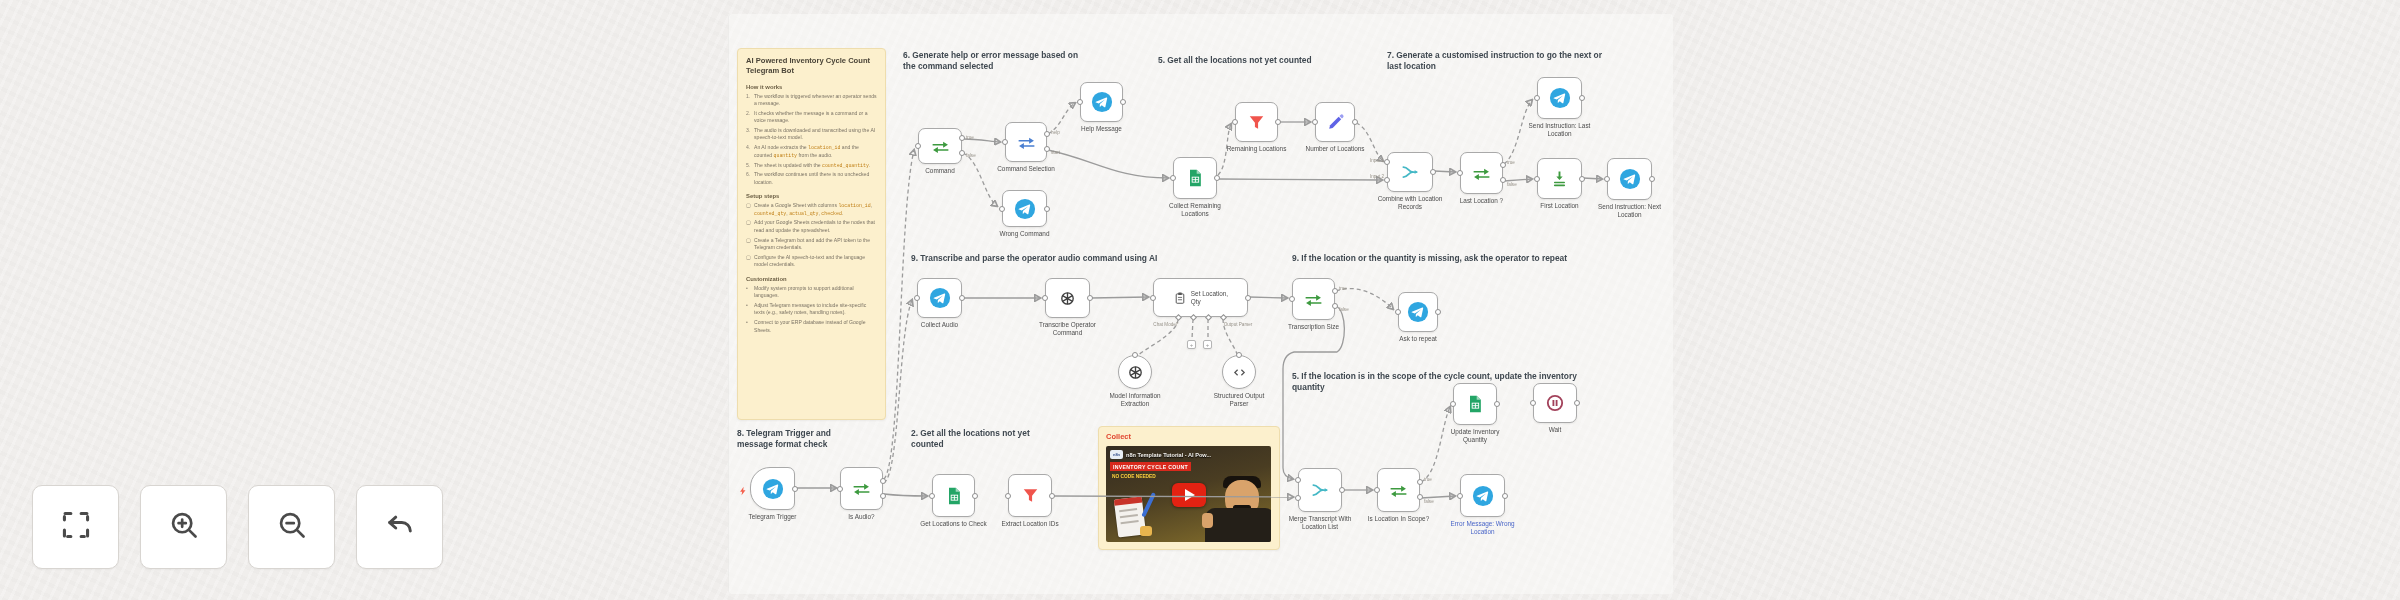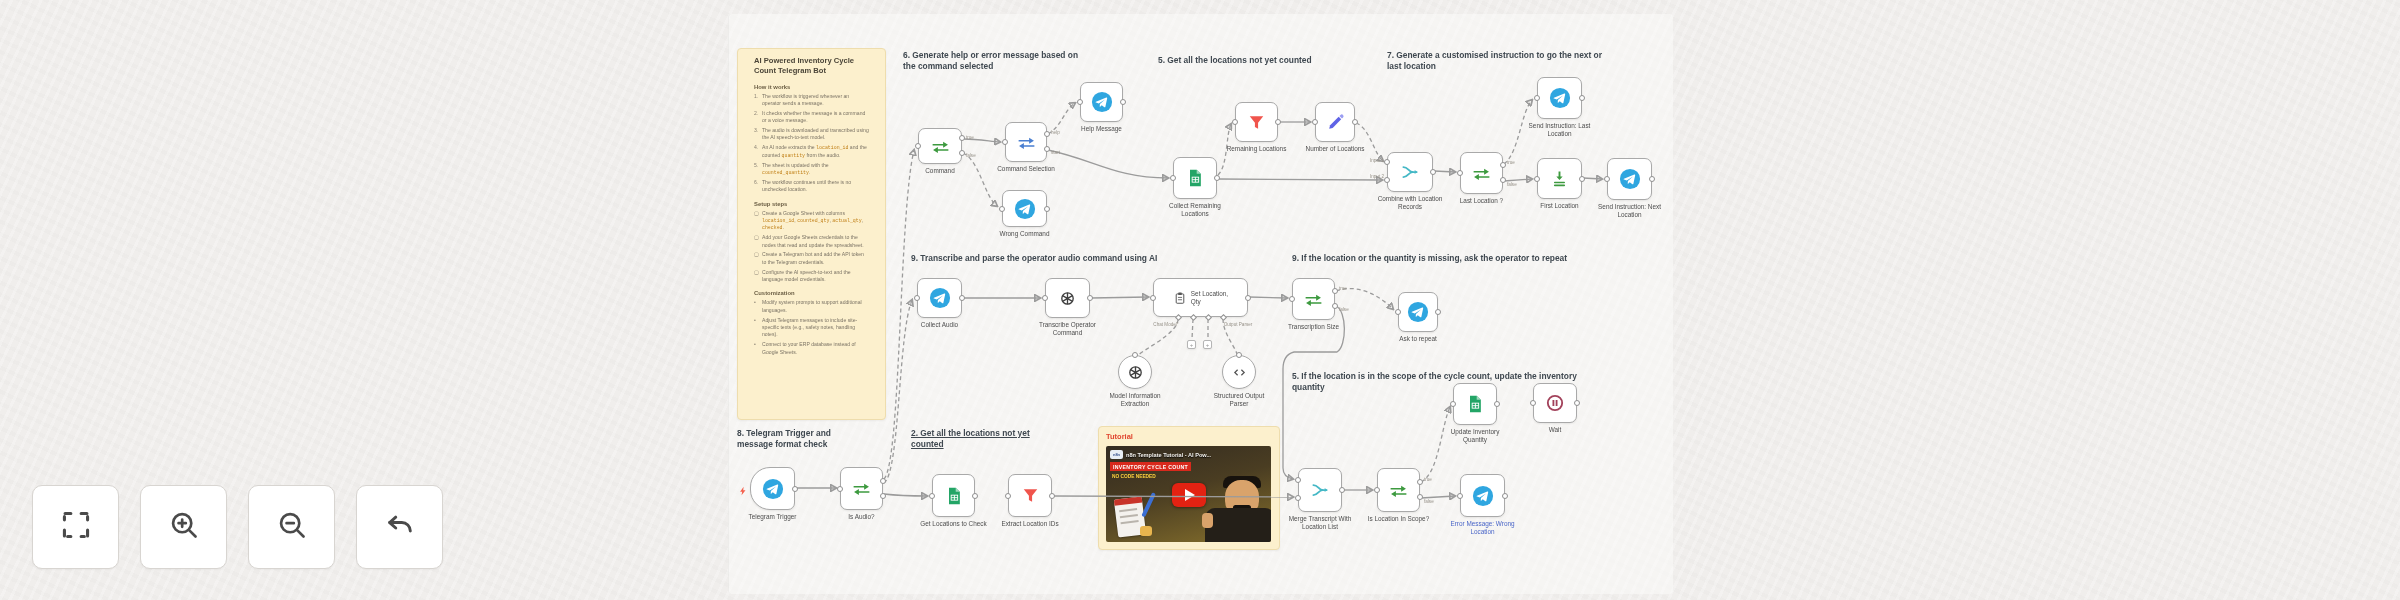--- a/index.html
+++ b/index.html
@@ -4,21 +4,21 @@
 <style>
   html,body{margin:0;padding:0;}
   body{width:2400px;height:600px;overflow:hidden;font-family:"Liberation Sans",sans-serif;}
   #stage{position:relative;width:2400px;height:600px;background:#f0eeec;
     background-image:repeating-linear-gradient(115deg,rgba(255,255,255,.25) 0 3px,rgba(0,0,0,0) 3px 9px),
                      repeating-linear-gradient(25deg,rgba(0,0,0,.012) 0 4px,rgba(0,0,0,0) 4px 11px);}
   .workflow-area{position:absolute;left:728px;top:14px;width:944px;height:580px;background:rgba(252,251,249,.55);
     border-left:1px solid rgba(0,0,0,.04);border-radius:4px;z-index:1;}
   
   .sticky{position:absolute;background:#fcf0cd;border:1px solid #eeddad;border-radius:4px;z-index:2;box-shadow:0 1px 2px rgba(0,0,0,.05);}
-  .sticky-doc{padding:7px 16px;box-sizing:border-box;}
+  .sticky-doc{padding:7px 8px;box-sizing:border-box;}
   .sticky-title{font-size:7.6px;font-weight:700;color:#4b4538;line-height:1.35;margin-bottom:7px;}
   .sticky-h{font-size:5.9px;font-weight:700;color:#6d6046;margin:7px 0 3px 0;}
   .sticky-li{font-size:5.1px;color:#7a7264;line-height:1.45;margin:0 0 2.5px 0;display:flex;}
   .sticky-li .marker{flex:0 0 8px;color:#8a8274;}
   .sticky-li .code{font-style:normal;font-family:"Liberation Mono",monospace;color:#c07f16;font-size:4.9px;}
   .tut-heading{font-size:7.5px;font-weight:700;color:#e0452f;margin:5px 0 3px 7px;}
   
   .thumb{position:absolute;left:7px;top:19px;width:165px;height:96px;border-radius:2px;overflow:hidden;
     background:linear-gradient(165deg,#332b20 0%,#4a3d22 45%,#86702c 100%);}
   .thumb-titlerow{position:absolute;left:4px;top:4px;display:flex;align-items:center;gap:3px;}
@@ -130,21 +130,21 @@
           <span>Adjust Telegram messages to include site-specific texts (e.g., safety notes, handling notes).</span>
         </div>
         <div class="sticky-li">
           <span class="marker">•</span>
           <span>Connect to your ERP database instead of Google Sheets.</span>
         </div>
       </div>
   </div>
 
   <div class="sticky" style="left:1098px;top:426px;width:180px;height:122px;">
-    <div class="tut-heading">Tutorial</div>
+    <div class="tut-heading">Collect</div>
     <div class="thumb">
       <div class="thumb-titlerow">
         <div class="thumb-badge">n8n</div>
         <div class="thumb-title">n8n Template Tutorial - AI Pow...</div>
       </div>
       <div class="thumb-banner">INVENTORY CYCLE COUNT</div>
       <div class="thumb-sub">NO CODE NEEDED</div>
       <div class="man">
         <div class="hair"></div>
           <div class="head"></div>
@@ -206,21 +206,21 @@
 the command selected</div>
       <div class="heading" style="left: 1158px; top: 55px; width: 230px;">5. Get all the locations not yet counted</div>
       <div class="heading" style="left: 1387px; top: 50px; width: 282px;">7. Generate a customised instruction to go the next or
 last location</div>
       <div class="heading" style="left: 911px; top: 253px; width: 332px;">9. Transcribe and parse the operator audio command using AI</div>
       <div class="heading" style="left: 1292px; top: 253px; width: 355px;">9. If the location or the quantity is missing, ask the operator to repeat</div>
       <div class="heading" style="left: 1292px; top: 371px; width: 372px;">5. If the location is in the scope of the cycle count, update the inventory
 quantity</div>
       <div class="heading" style="left: 737px; top: 428px; width: 165px;">8. Telegram Trigger and
 message format check</div>
-      <div class="heading" style="left: 911px; top: 428px; width: 175px; text-decoration: underline;">2. Get all the locations not yet
+      <div class="heading" style="left: 911px; top: 428px; width: 175px;">2. Get all the locations not yet
 counted</div>
     </div>
   <div id="nodes-layer">
       <div class="node-wrap" style="left: 750px; top: 467px; width: 45px; height: 43px;">
         <div class="node trigger" style="width: 45px; height: 43px;">
           <span class="node-icon">
             <svg width="22" height="22" viewBox="0 0 24 24">
               <circle cx="12" cy="12" r="11" fill="#2fa6e0"></circle>
               <path d="M5.4 11.7l11.3-4.5c.6-.2 1.1.2.9 1l-1.9 9c-.1.6-.5.8-1.1.5l-2.9-2.1-1.4 1.4c-.2.2-.4.3-.8.3l.2-3 5.6-5.1-6.9 4.3-2.9-.9c-.6-.2-.6-.6-.1-.9z" fill="#fff"></path>
             </svg>

